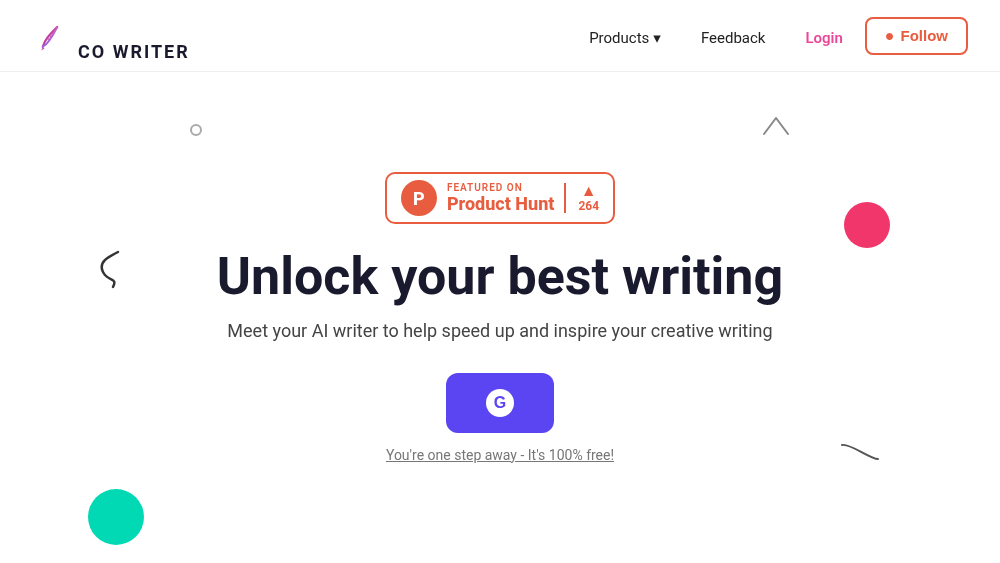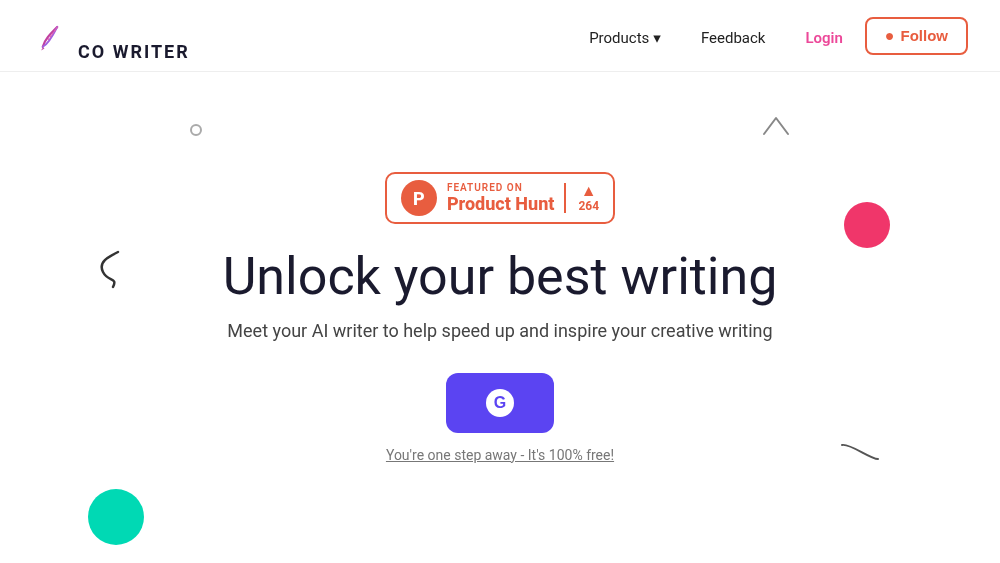--- a/index.html
+++ b/index.html
@@ -156,21 +156,21 @@
       line-height: 1;
     }
     .ph-votes-num {
       font-size: 12px;
       font-weight: 700;
     }
 
     
     .hero-title {
       font-size: 52px;
-      font-weight: 400;
+      font-weight: 700;
       color: #1a1a2e;
       text-align: right;
       margin-bottom: 14px;
       line-height: 1.1;
     }
     .hero-subtitle {
       font-size: 18px;
       color: #444;
       text-align: left;
       margin-bottom: 32px;

